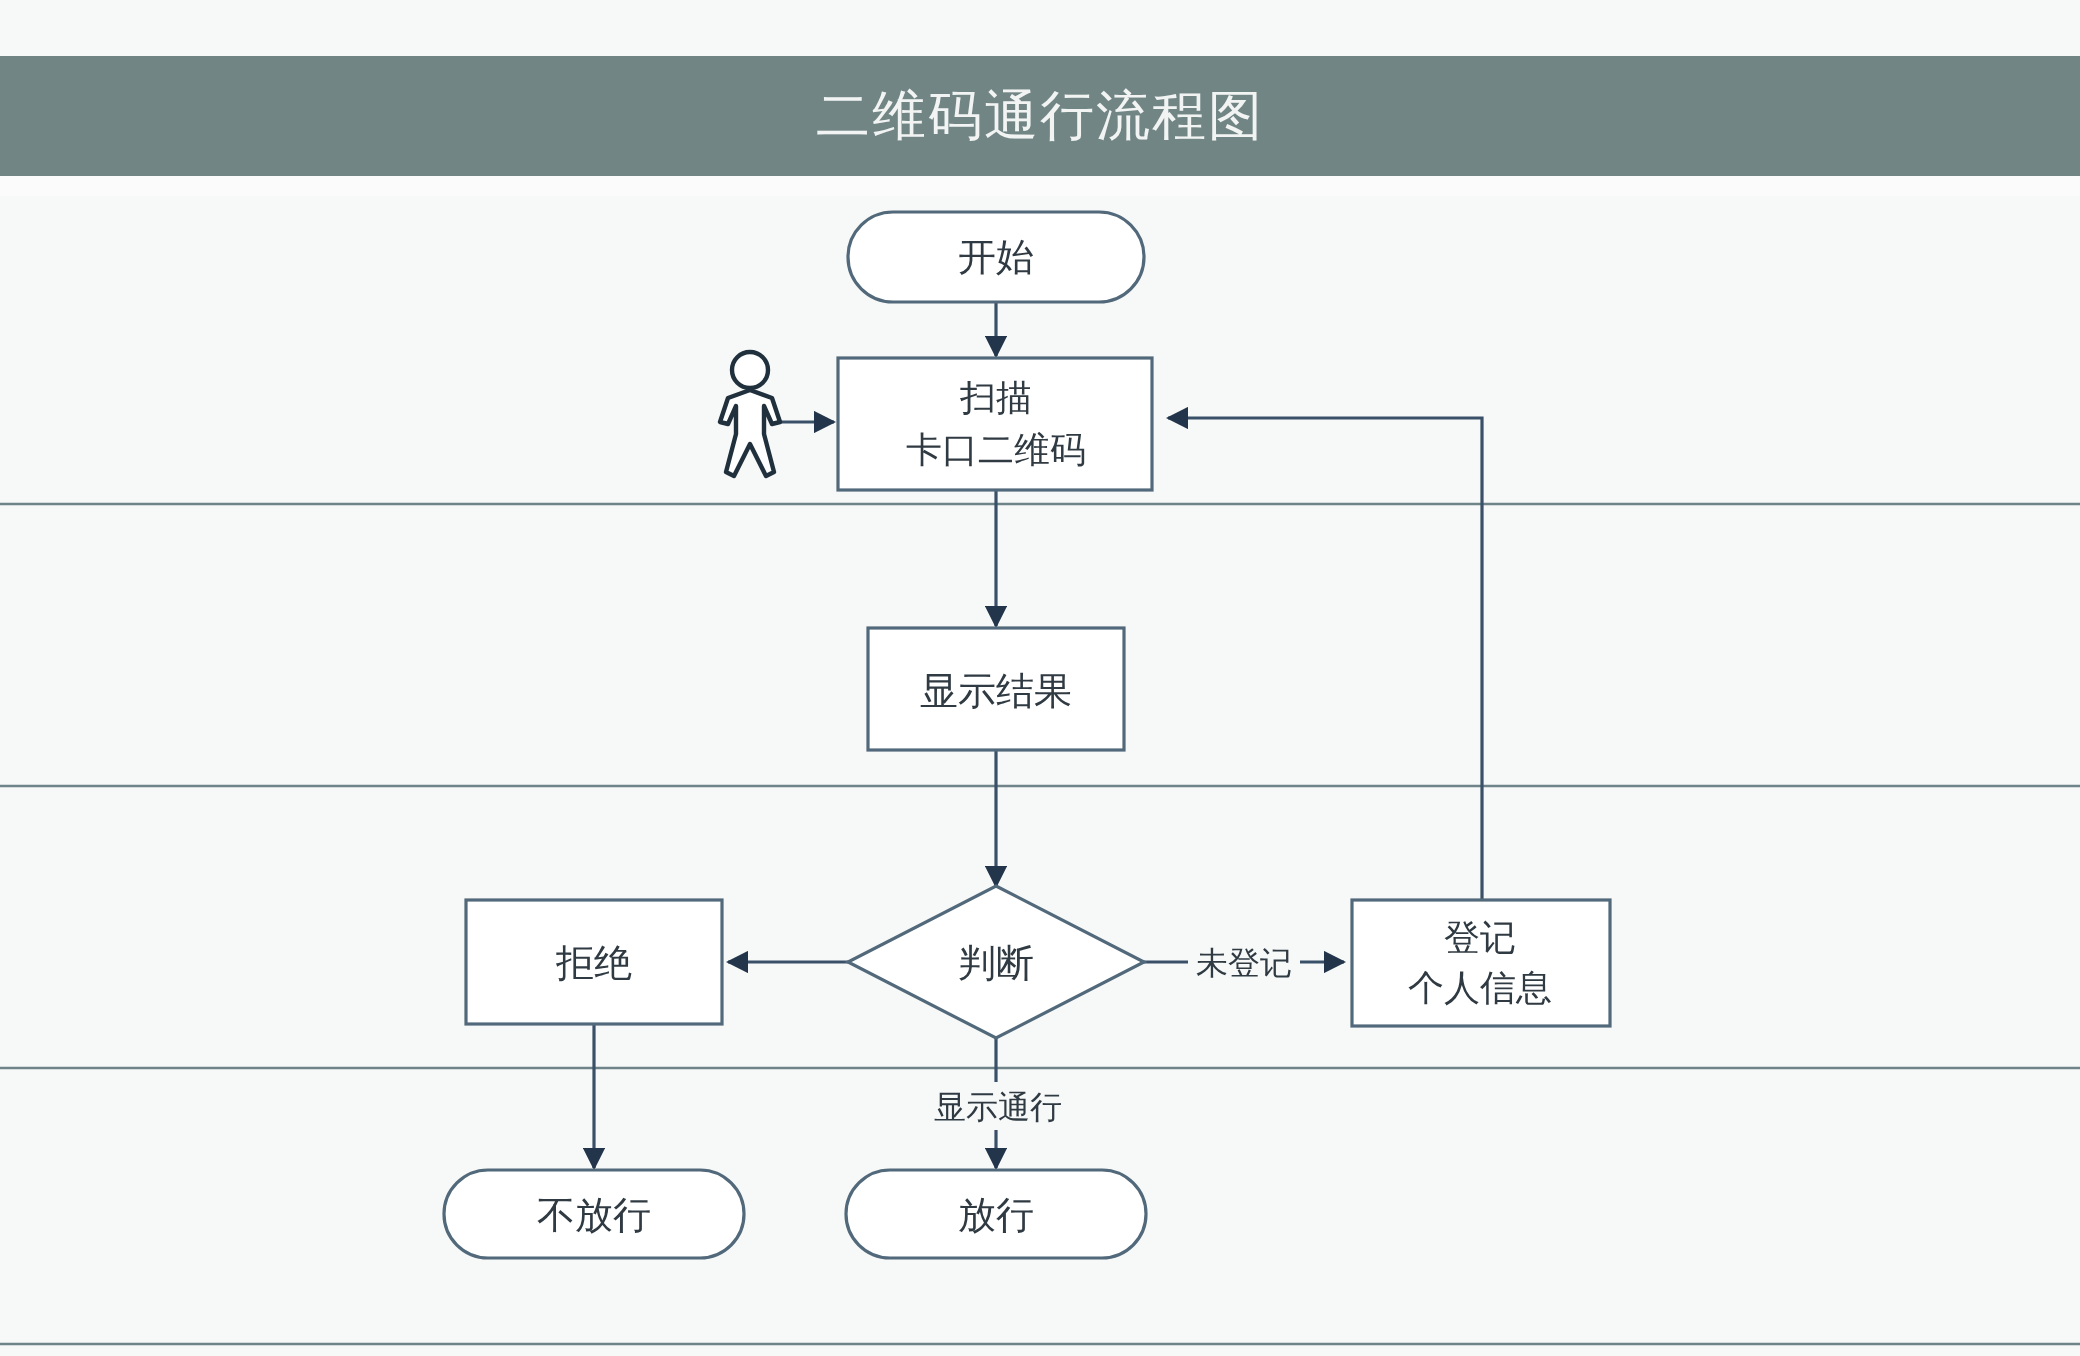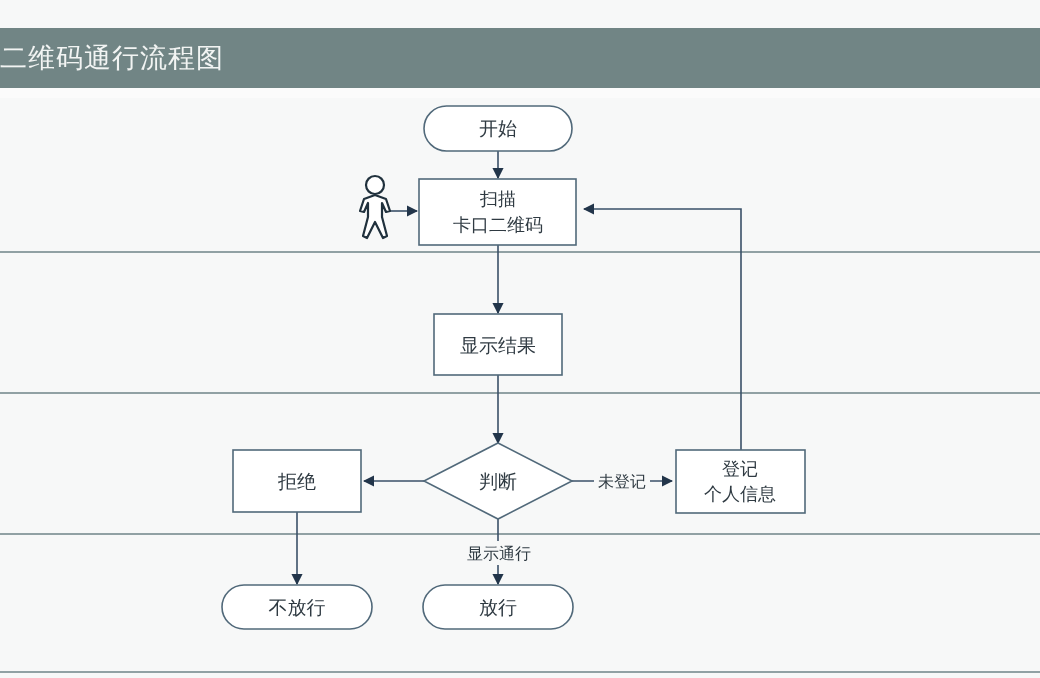--- a/index.html
+++ b/index.html
@@ -21,20 +21,21 @@
     width: 1040px; height: 28px;
     background: #f7f8f8;
   }
   #title-bar {
     position: absolute;
     left: 0; top: 28px;
     width: 1040px; height: 60px;
     background: #718585;
     display: flex;
     align-items: center;
+    justify-content: center;
   }
   #title-text {
     color: #f2f4f3;
     font-size: 27px;
     letter-spacing: 1px;
     font-family: "Liberation Serif", "DejaVu Serif", serif;
   }
   #title-underband {
     position: absolute;
     left: 0; top: 88px;

